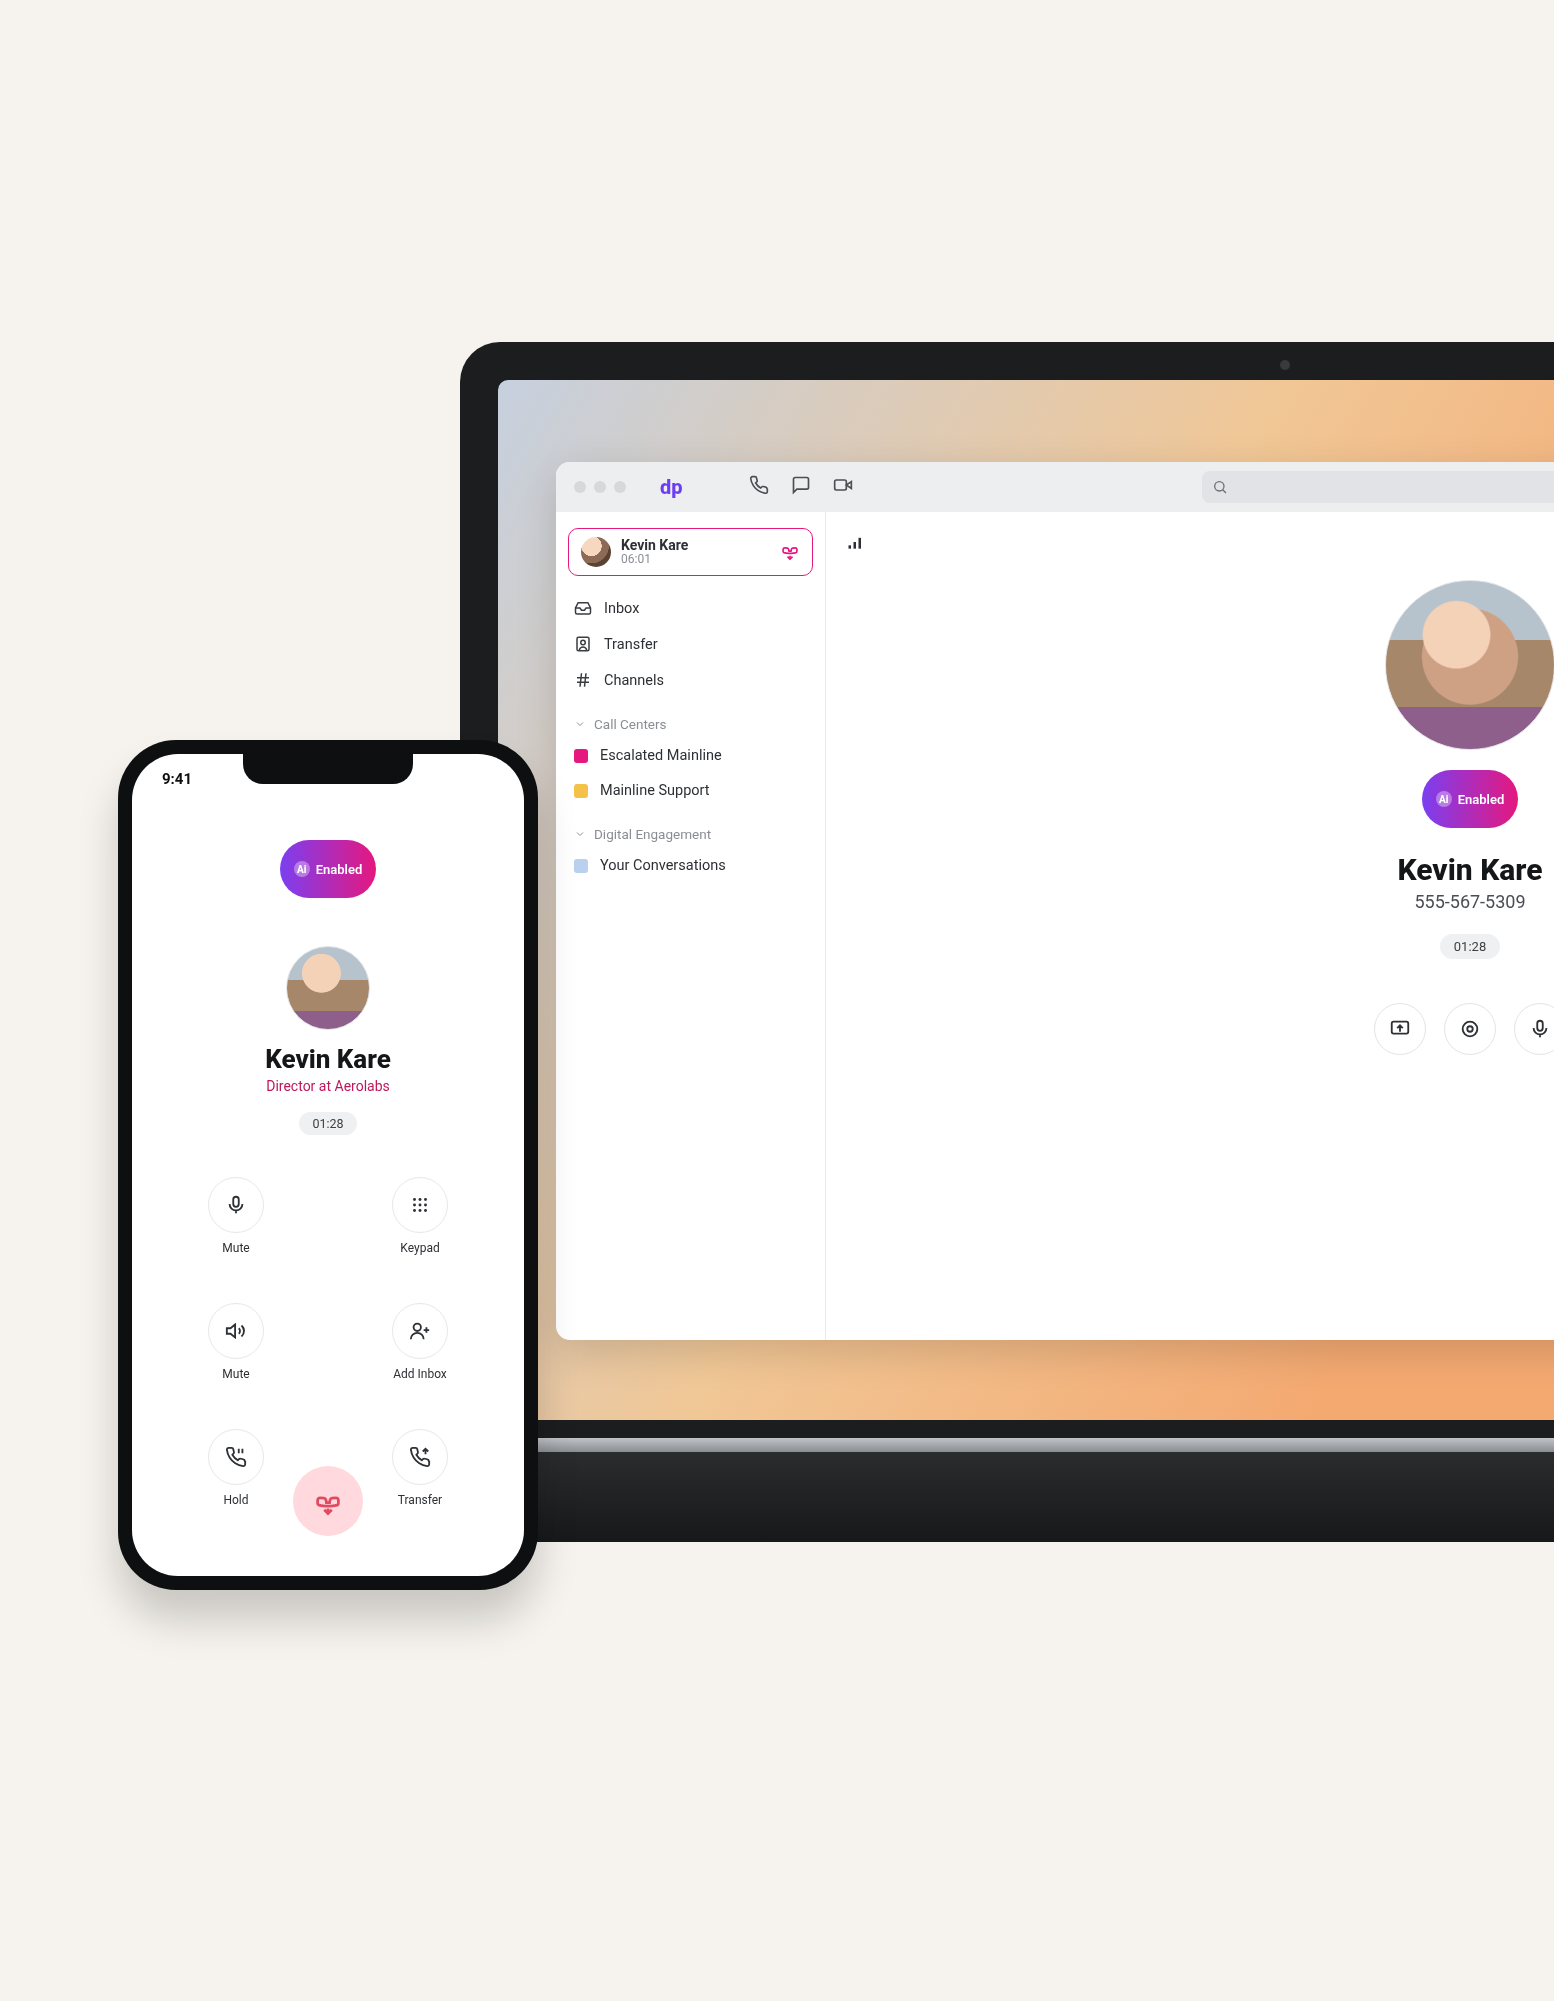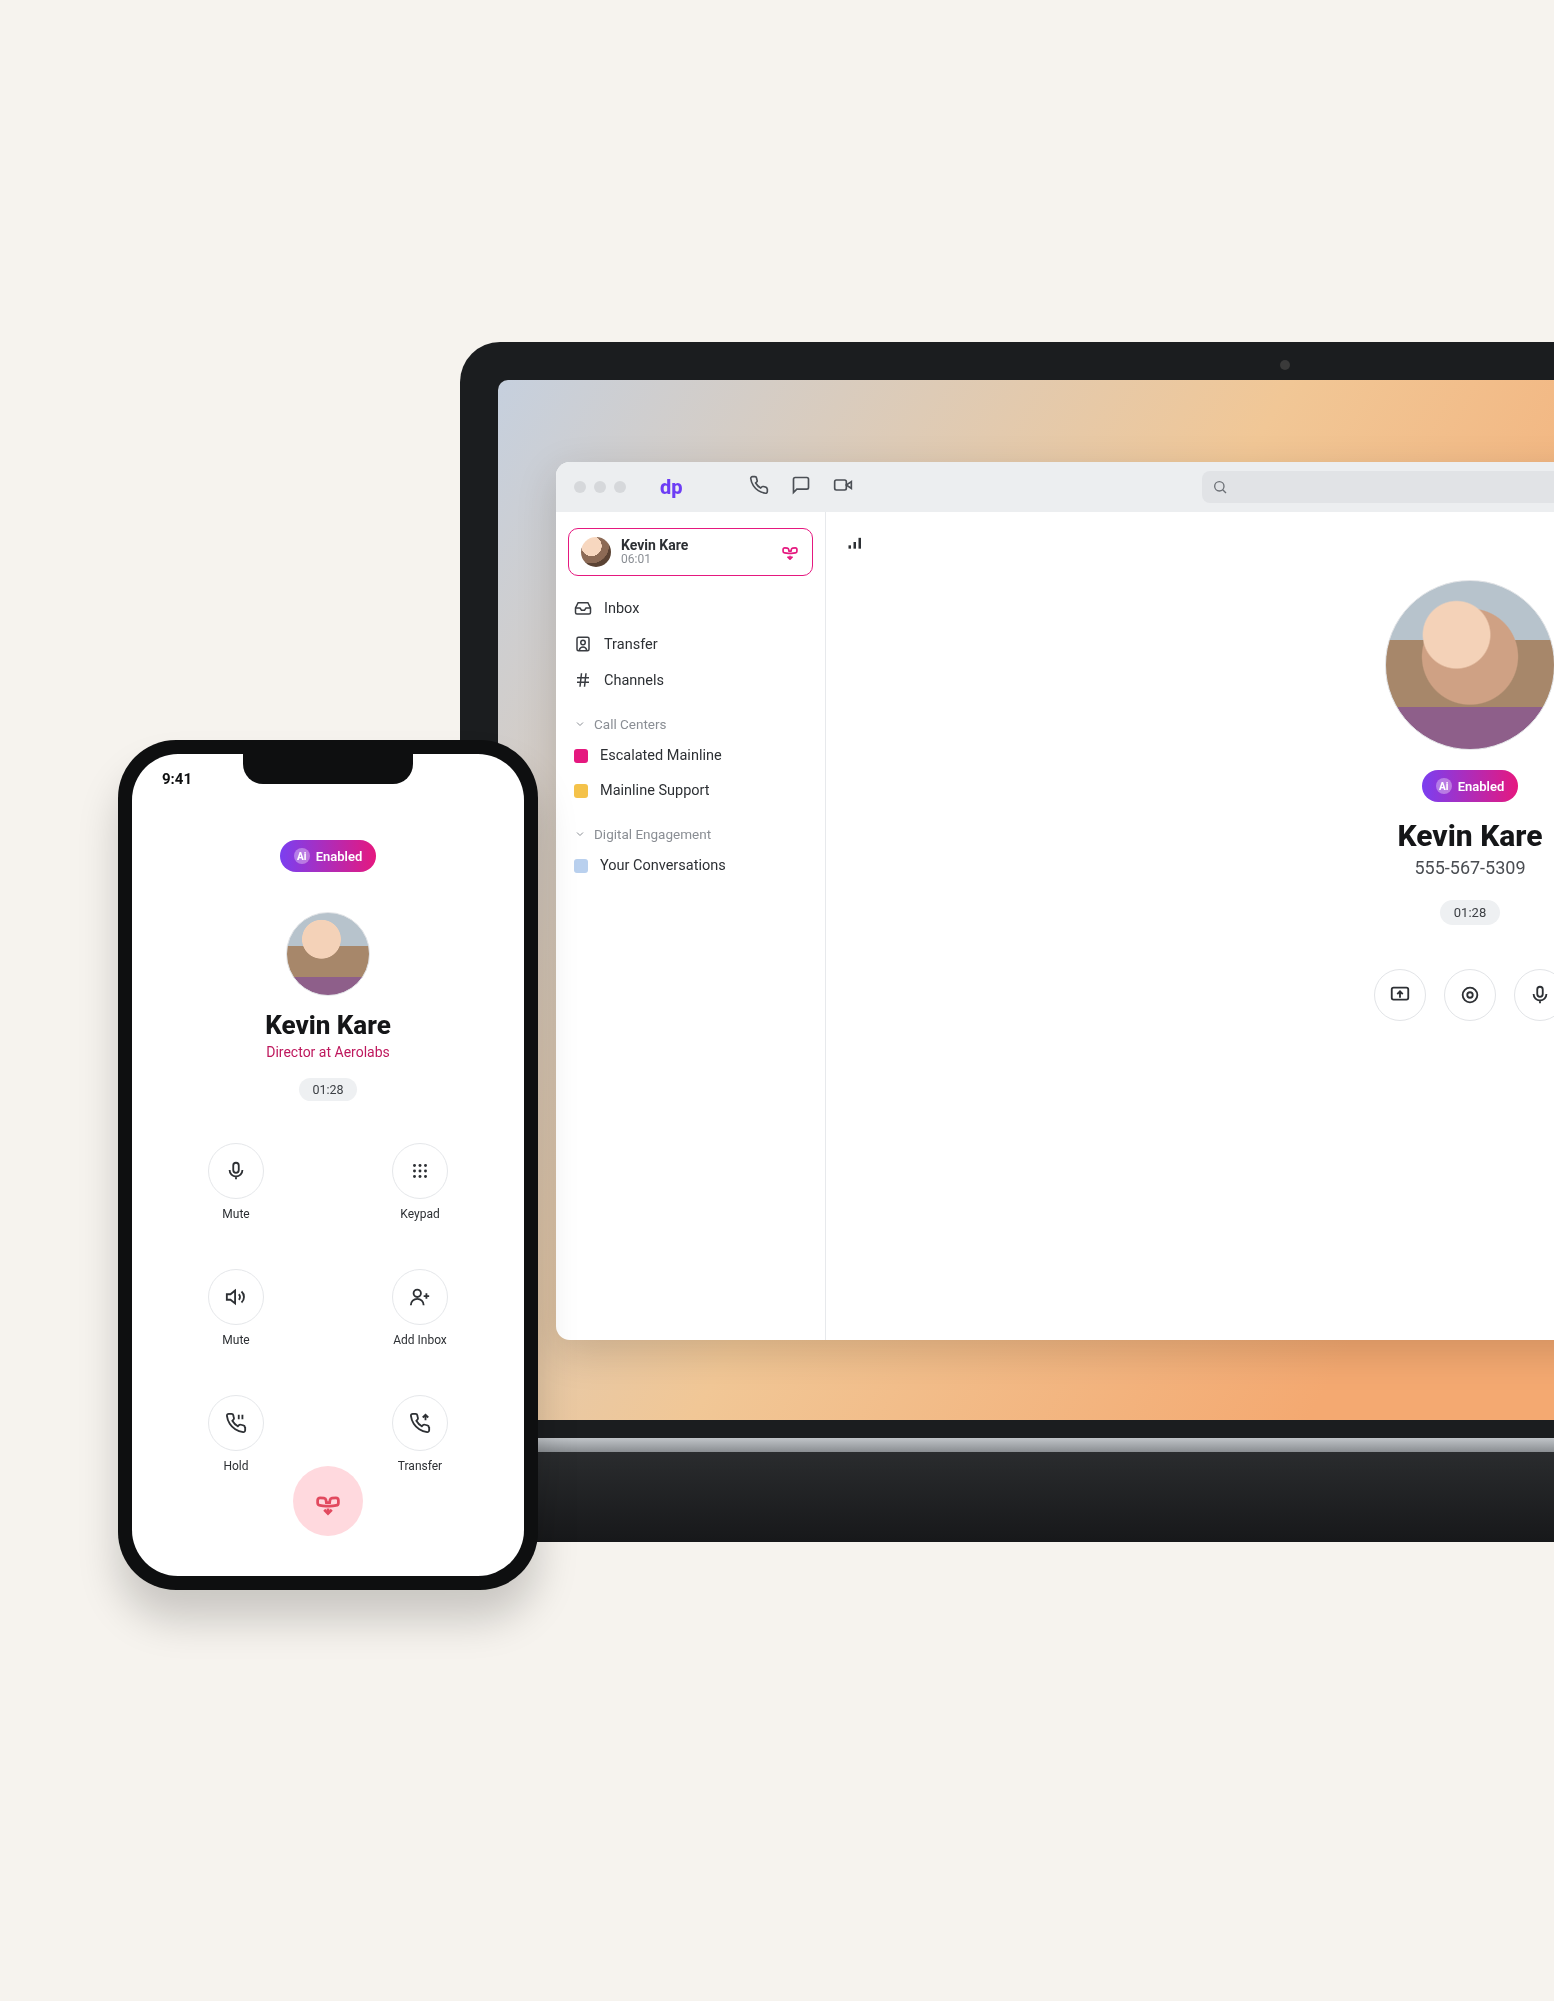--- a/index.html
+++ b/index.html
@@ -144,22 +144,22 @@
       radial-gradient(circle at 42% 32%, #f4d2b8 0 22%, transparent 23%),
       radial-gradient(circle at 50% 45%, #cfa184 0 38%, transparent 39%),
       linear-gradient(180deg, #b7c3cc 0 35%, #a7876a 35% 75%, #8e5f8a 75% 100%);
     border:1px solid #e2e4e7;
     position:relative;
   }
   .ai-badge {
     display:inline-flex; align-items:center; gap:6px;
     background: linear-gradient(90deg,#7b3ff0,#e5187f);
     color:#fff; font-size:13px; font-weight:600;
-    padding:8px 14px; border-radius:999px;
-    margin-bottom:16px;
+    padding:21px 14px; border-radius:999px;
+    margin-bottom:24px;
   }
   .ai-badge .ai-dot{
     width:16px;height:16px;border-radius:50%;background:rgba(255,255,255,.35);
     display:flex;align-items:center;justify-content:center;font-size:10px;font-weight:800;
   }
   .contact-name { font-size:30px; font-weight:800; color:#151618; }
   .contact-phone { font-size:18px; color:#4a4d52; margin-top:4px; }
   .timer-pill {
     display:inline-block; margin-top:22px;
     background:#eef0f2; color:#3d4045; font-size:13px;

